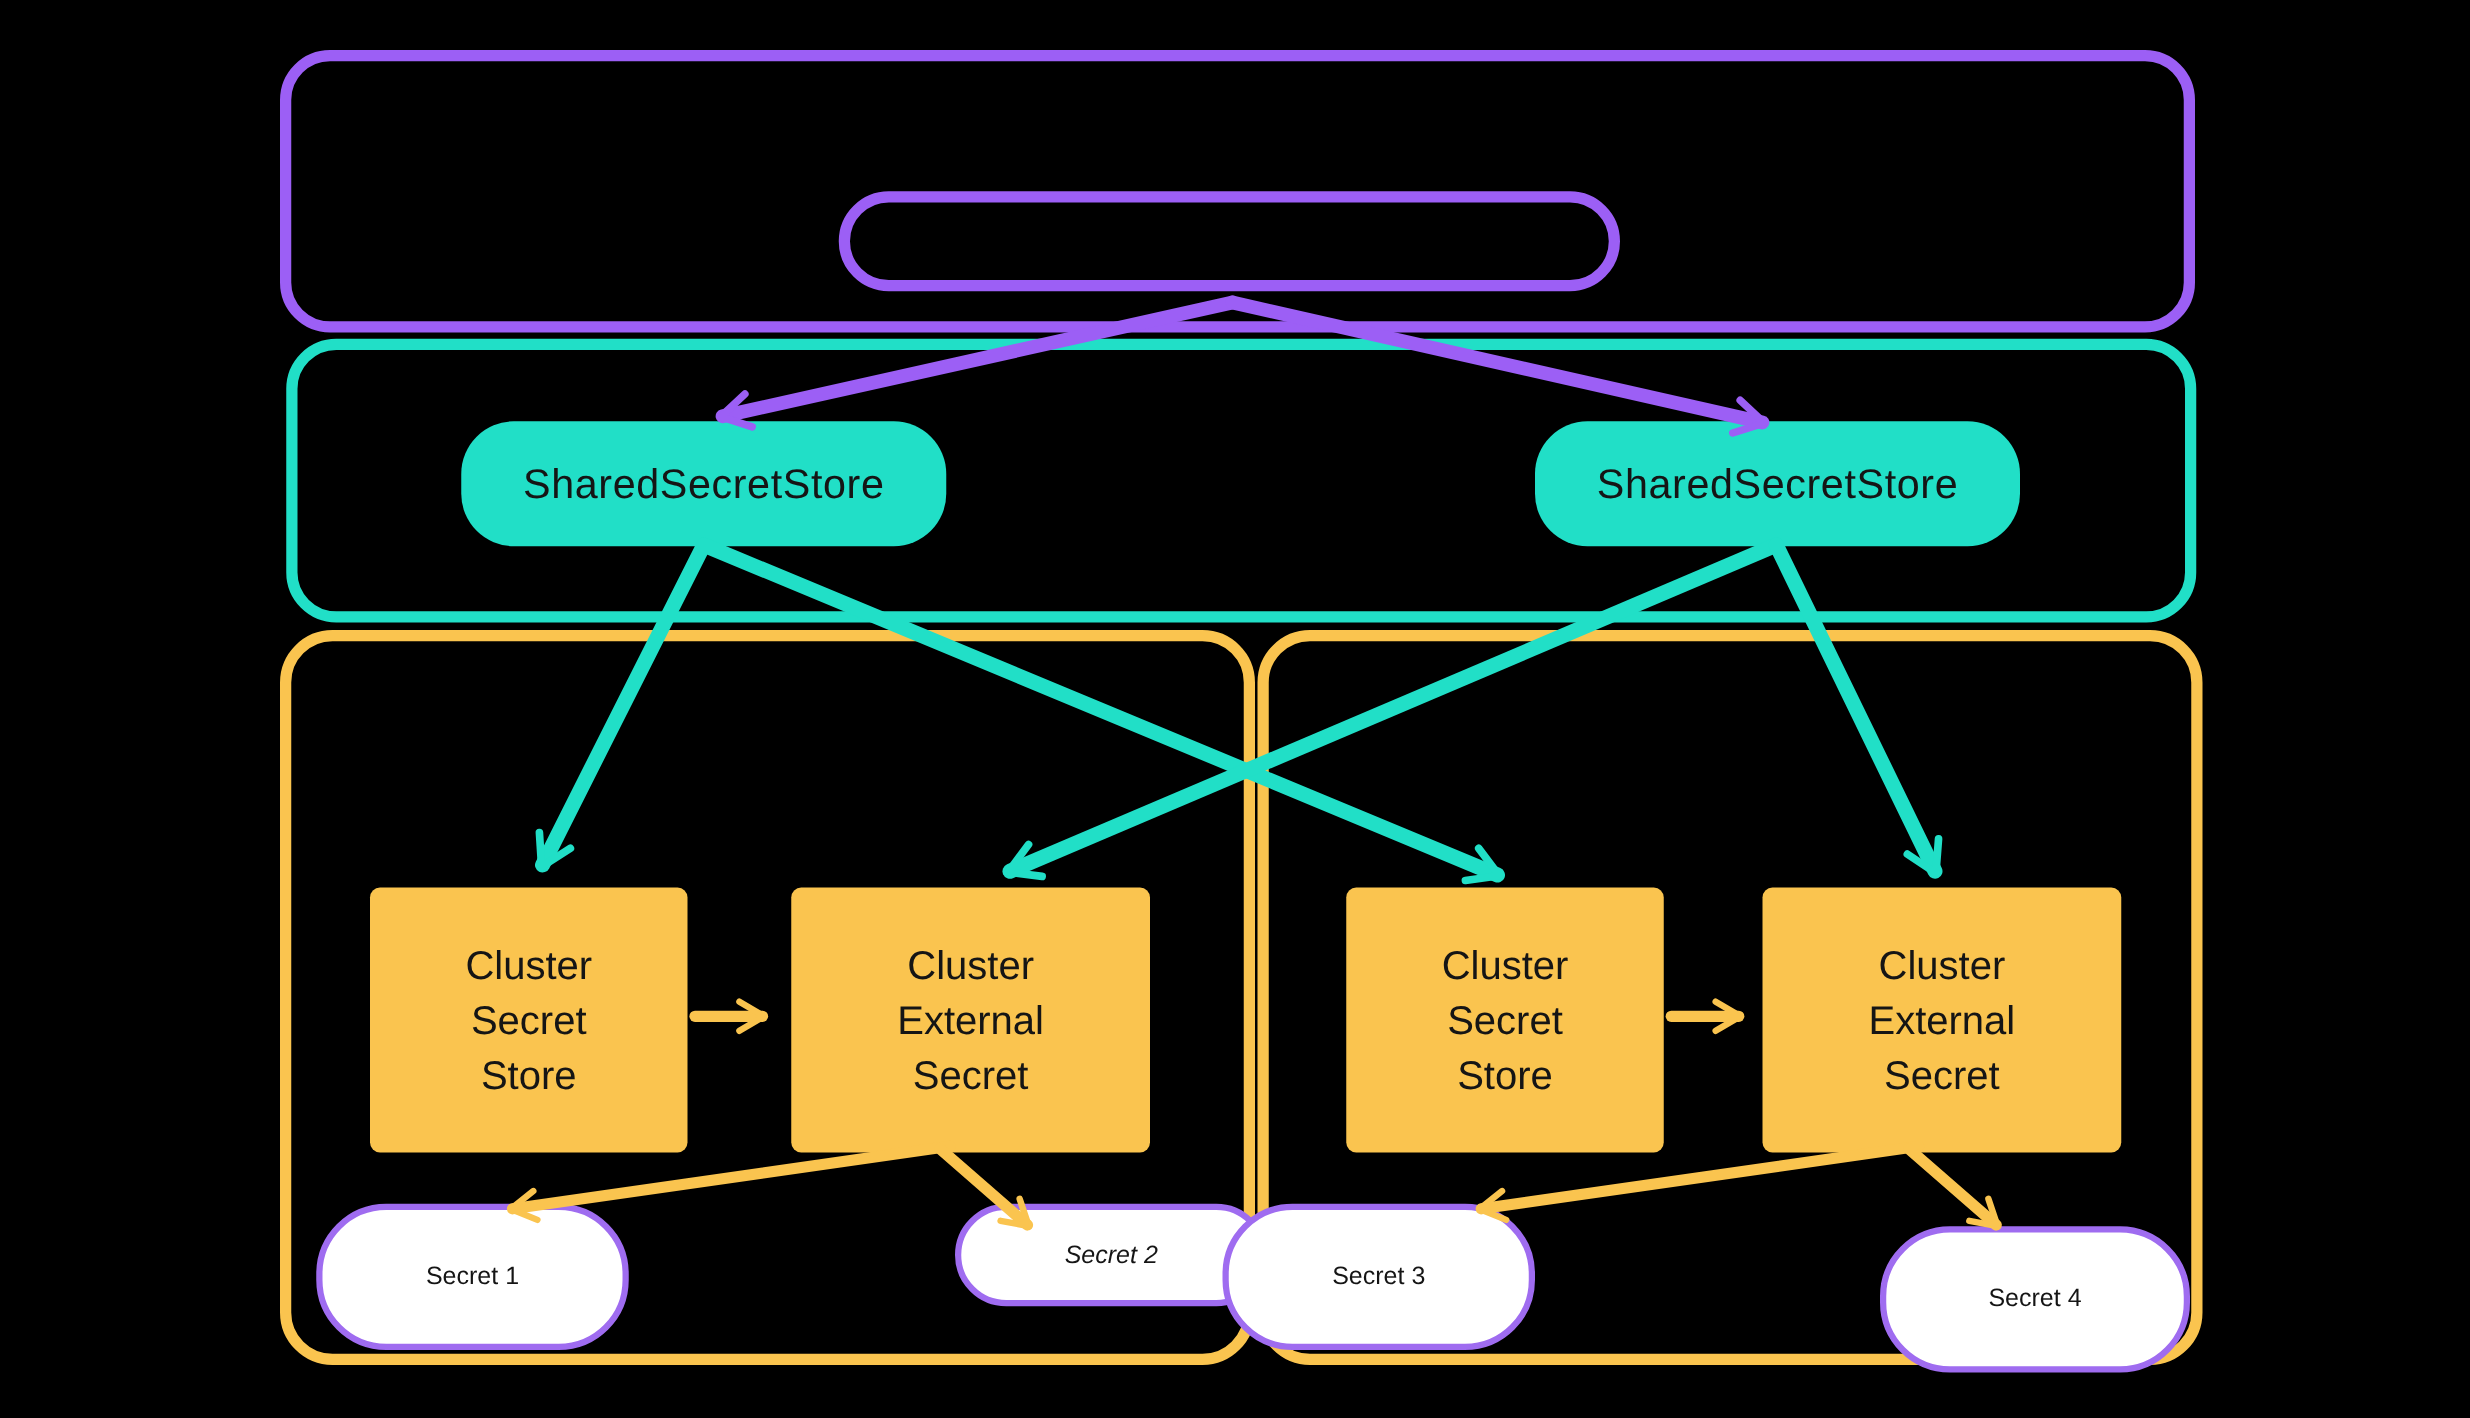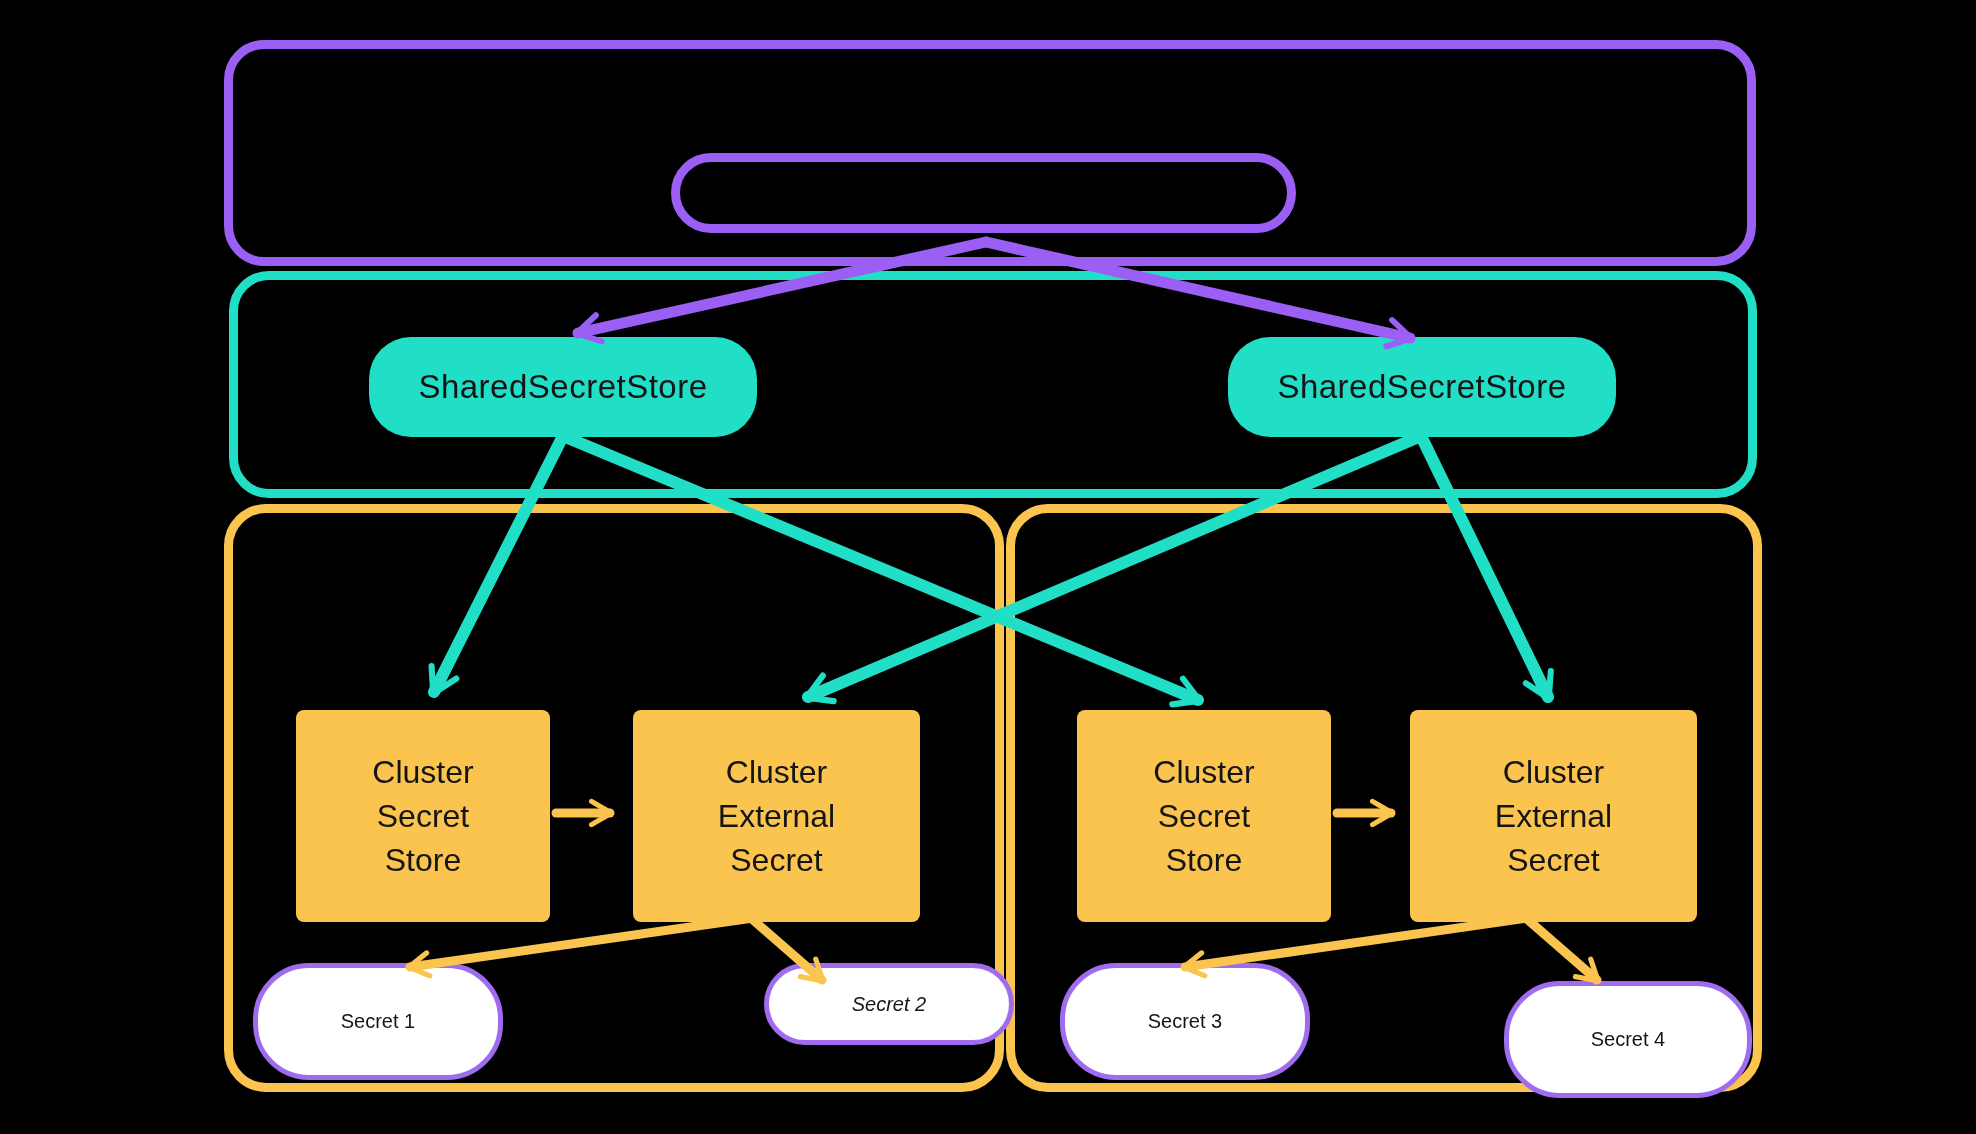--- a/index.html
+++ b/index.html
@@ -96,21 +96,21 @@
 
   <div class="abs node cluster-box" style="left:1077px; top:710px; width:254px; height:212px;">Cluster
 Secret
 Store</div>
   <div class="abs node cluster-box" style="left:1410px; top:710px; width:287px; height:212px;">Cluster
 External
 Secret</div>
 
   <div class="abs node secret-pill" style="left:253px; top:963px; width:250px; height:117px;">Secret 1</div>
   <div class="abs node secret-pill" style="left:764px; top:963px; width:250px; height:82px;font-style:italic;">Secret 2</div>
-  <div class="abs node secret-pill" style="left:1060px; top:963px; width:250px; height:117px;">Secret 3</div>
+  <div class="abs node secret-pill" style="left:978px; top:963px; width:250px; height:117px;">Secret 3</div>
   <div class="abs node secret-pill" style="left:1504px; top:963px; width:248px; height:117px;margin-top:18px;">Secret 4</div>
 
   <svg class="overlay" viewBox="0 0 1976 1134">
     <defs>
       <marker id="ah-purple" viewBox="0 0 10 10" refX="7.2" refY="5" markerWidth="3.6" markerHeight="3.6" orient="auto" markerUnits="strokeWidth">
         <path class="arrowhead" d="M1.8,1.6 L7.6,5 L1.8,8.4" stroke="#9C5FF5" stroke-width="1.5"></path>
       </marker>
       <marker id="ah-teal" viewBox="0 0 10 10" refX="7.2" refY="5" markerWidth="3.4" markerHeight="3.4" orient="auto" markerUnits="strokeWidth">
         <path class="arrowhead" d="M1.8,1.6 L7.6,5 L1.8,8.4" stroke="#21DFC7" stroke-width="1.5"></path>
       </marker>

